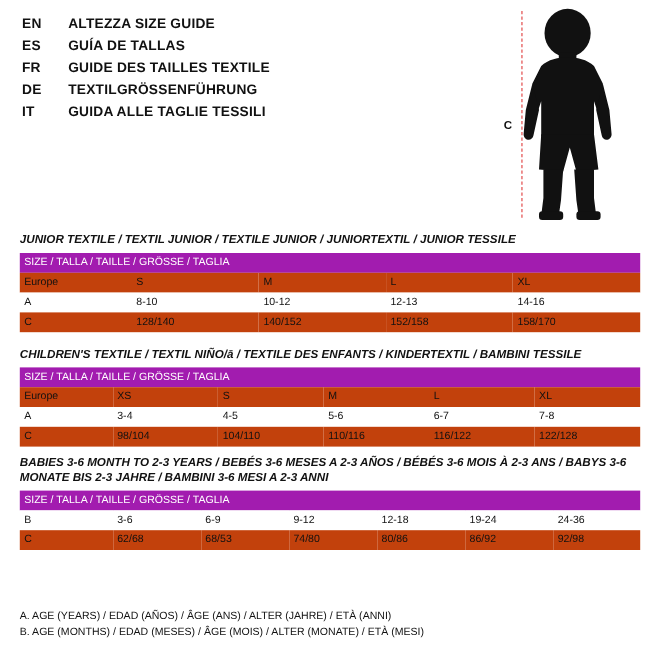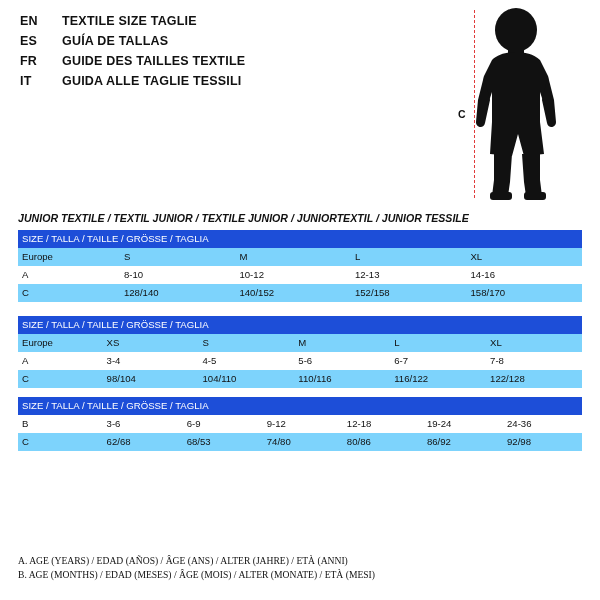--- a/index.html
+++ b/index.html
@@ -99,65 +99,68 @@
     font-size: 9.6px;
     table-layout: fixed;
   }
   table.size-table td {
     padding: 3px 0 3px 4px;
     color: #111;
     vertical-align: middle;
     line-height: 12px;
   }
   tr.head-row td {
-    background: #1d4ed8;
+    background: #a21caf;
     color: #ffffff;
     font-weight: normal;
     font-size: 9.6px;
   }
   tr.band td {
-    background: #7dd3fc;
+    background: #c2410c;
   }
   tr.plain td {
     background: #ffffff;
   }
   .spacer-lg { height: 14px; }
   .spacer-sm { height: 9px; }
 
   
   .footnotes {
     position: absolute;
     left: 18px;
     bottom: 18px;
     width: 564px;
-    font-family: Liberation Serif, serif;
   }
   .footnote {
     font-size: 9.6px;
     color: #111;
     line-height: 14px;
   }
 </style>
 </head>
 <body>
 
 <div class="page">
 
   <div class="header">
     <div class="header-row">
       <span class="header-lang">EN</span>
-      <span class="header-title">TEXTILE SIZE TAGLIE</span>
+      <span class="header-title">ALTEZZA SIZE GUIDE</span>
     </div>
     <div class="header-row">
       <span class="header-lang">ES</span>
       <span class="header-title">GUÍA DE TALLAS</span>
     </div>
     <div class="header-row">
       <span class="header-lang">FR</span>
       <span class="header-title">GUIDE DES TAILLES TEXTILE</span>
+    </div>
+    <div class="header-row">
+      <span class="header-lang">DE</span>
+      <span class="header-title">TEXTILGRÖSSENFÜHRUNG</span>
     </div>
     <div class="header-row">
       <span class="header-lang">IT</span>
       <span class="header-title">GUIDA ALLE TAGLIE TESSILI</span>
     </div>
   </div>
 
   <div class="figure">
     <div class="fig-dash"></div>
     <span class="fig-label">C</span>
@@ -222,20 +225,21 @@
           <td>128/140</td>
           <td>140/152</td>
           <td>152/158</td>
           <td>158/170</td>
         </tr>
       </tbody>
     </table>
 
     <div class="spacer-lg"></div>
 
+    <div class="section-title">CHILDREN'S TEXTILE / TEXTIL NIÑO/ā / TEXTILE DES ENFANTS / KINDERTEXTIL / BAMBINI TESSILE</div>
     <table class="size-table">
       <colgroup>
         <col style="width:15%">
           <col style="width:17%">
           <col style="width:17%">
           <col style="width:17%">
           <col style="width:17%">
           <col style="width:17%">
       </colgroup>
       <tbody>
@@ -264,20 +268,21 @@
           <td>104/110</td>
           <td>110/116</td>
           <td>116/122</td>
           <td>122/128</td>
         </tr>
       </tbody>
     </table>
 
     <div class="spacer-sm"></div>
 
+    <div class="section-title multi">BABIES 3-6 MONTH TO 2-3 YEARS / BEBÉS 3-6 MESES A 2-3 AÑOS / BÉBÉS 3-6 MOIS À 2-3 ANS / BABYS 3-6 MONATE BIS 2-3 JAHRE / BAMBINI 3-6 MESI A 2-3 ANNI</div>
     <table class="size-table">
       <colgroup>
         <col style="width:15%">
           <col style="width:14.2%">
           <col style="width:14.2%">
           <col style="width:14.2%">
           <col style="width:14.2%">
           <col style="width:14.2%">
           <col style="width:14%">
       </colgroup>

